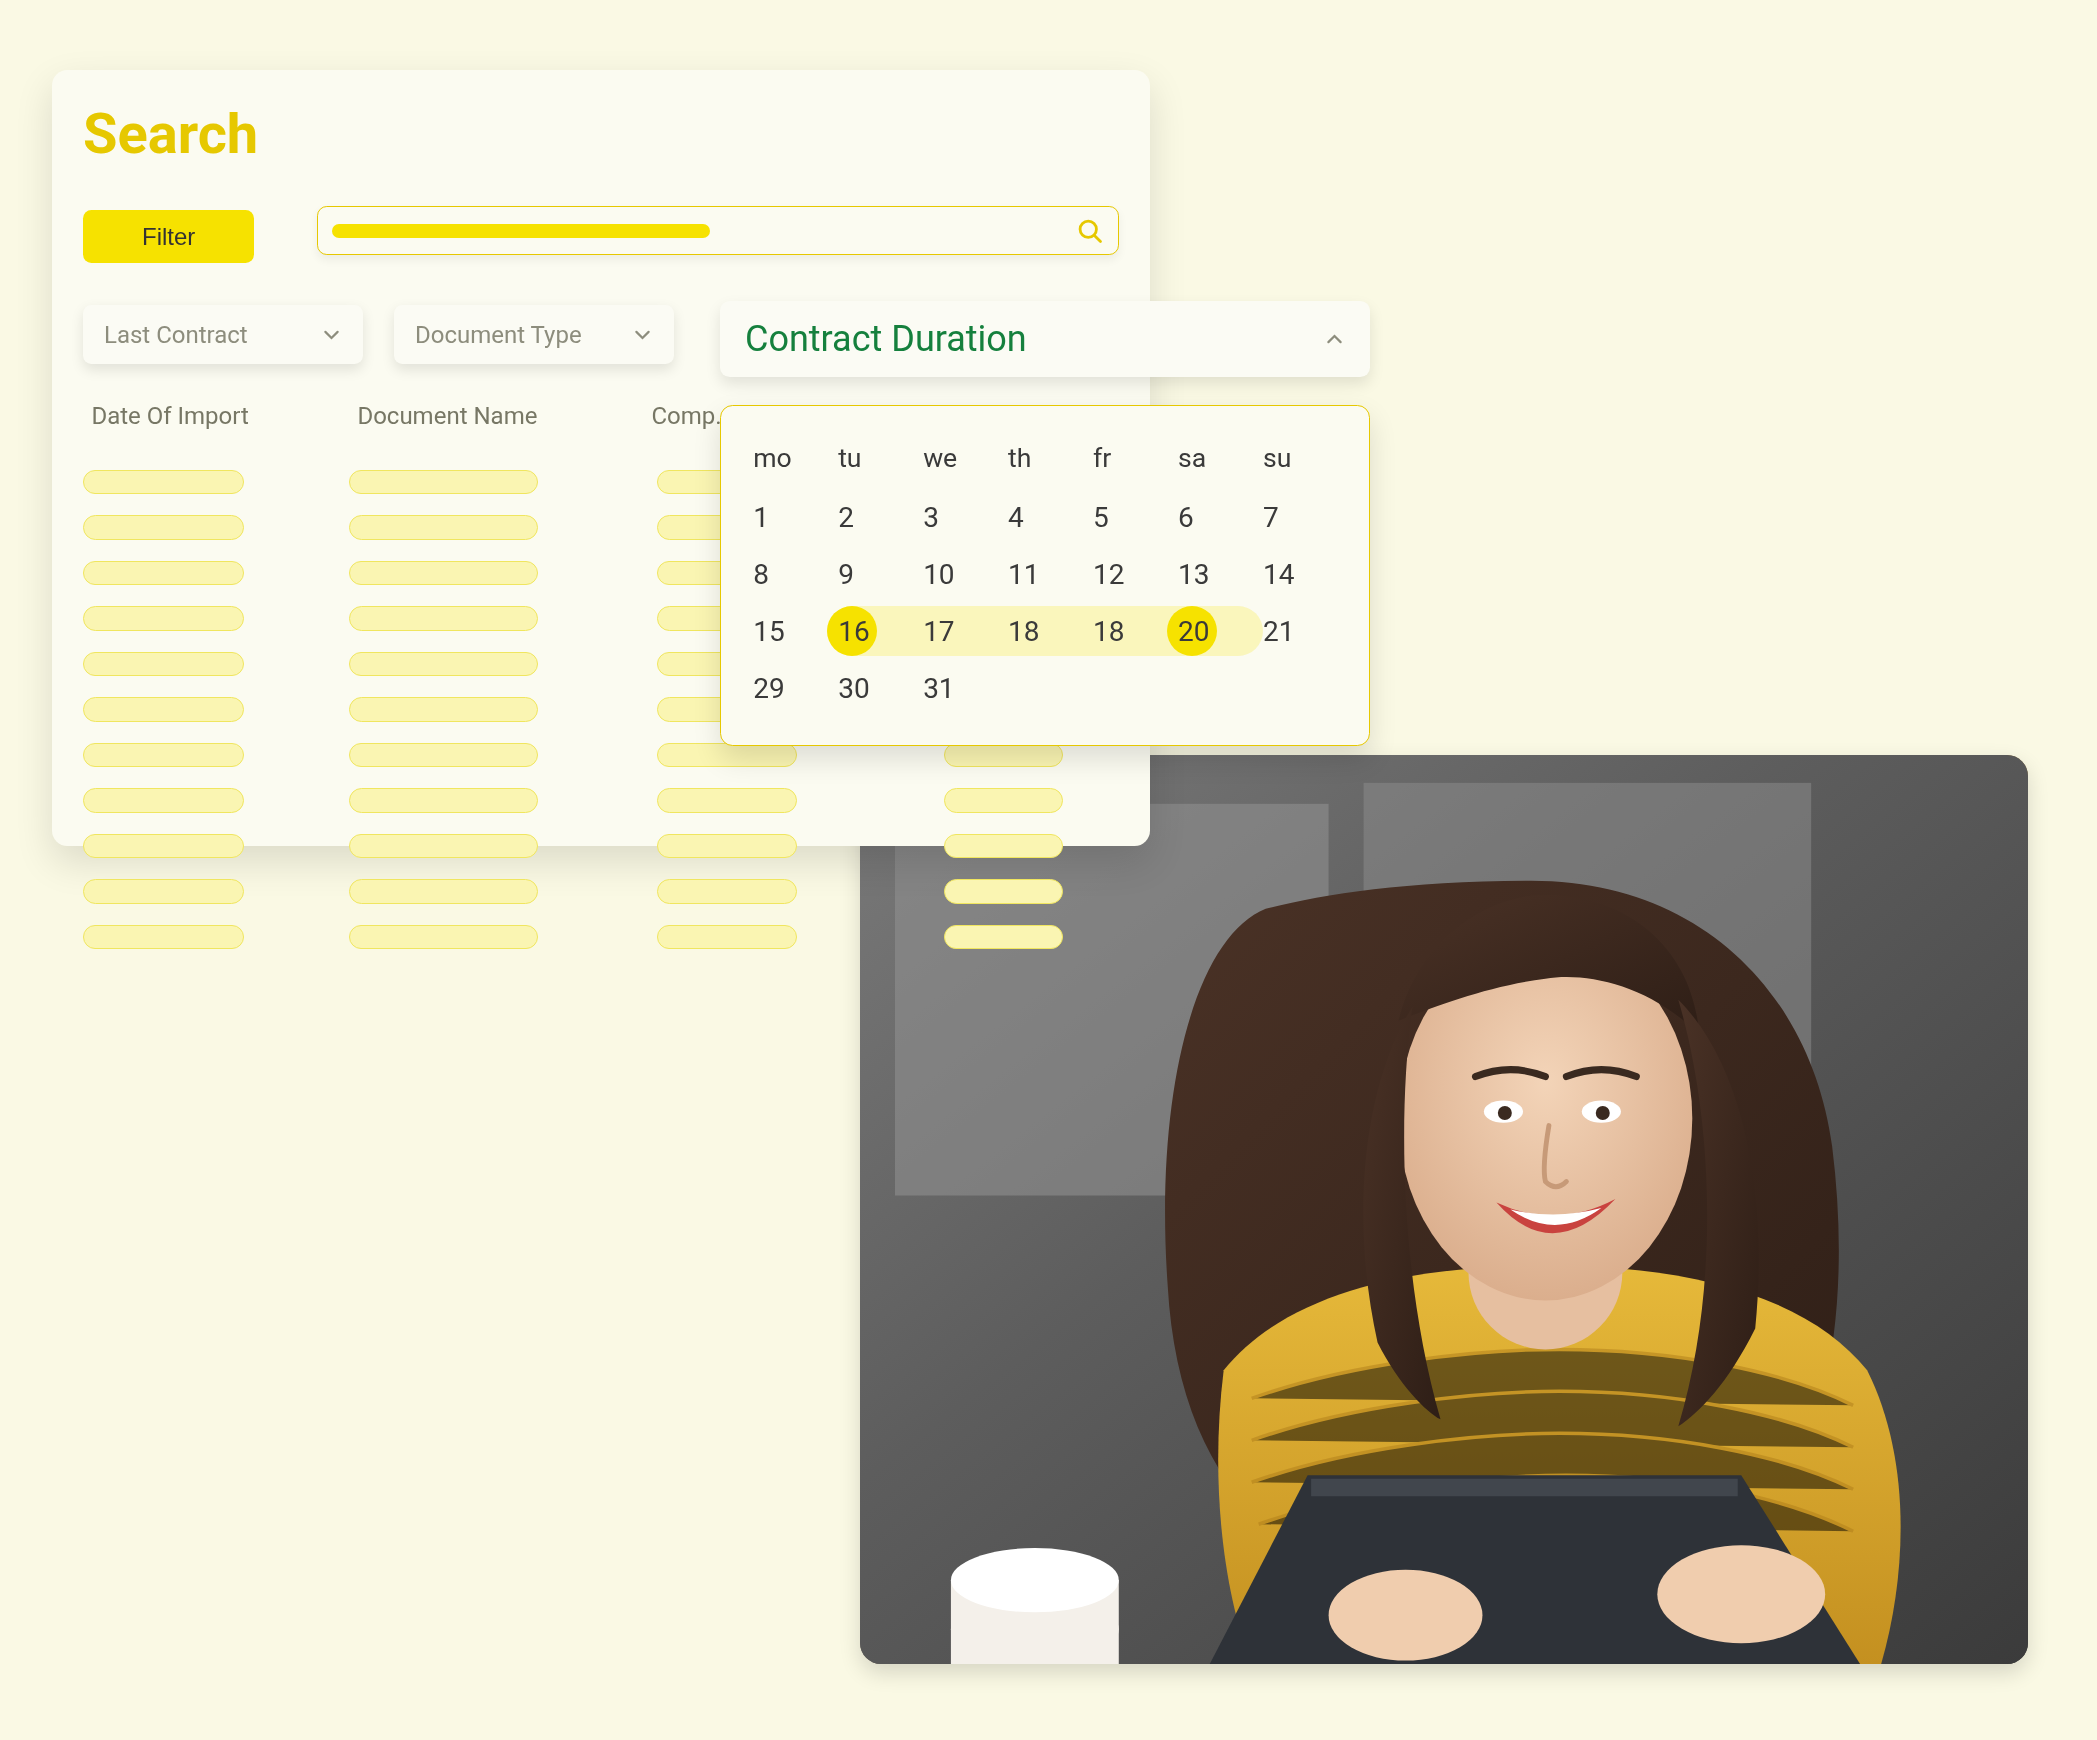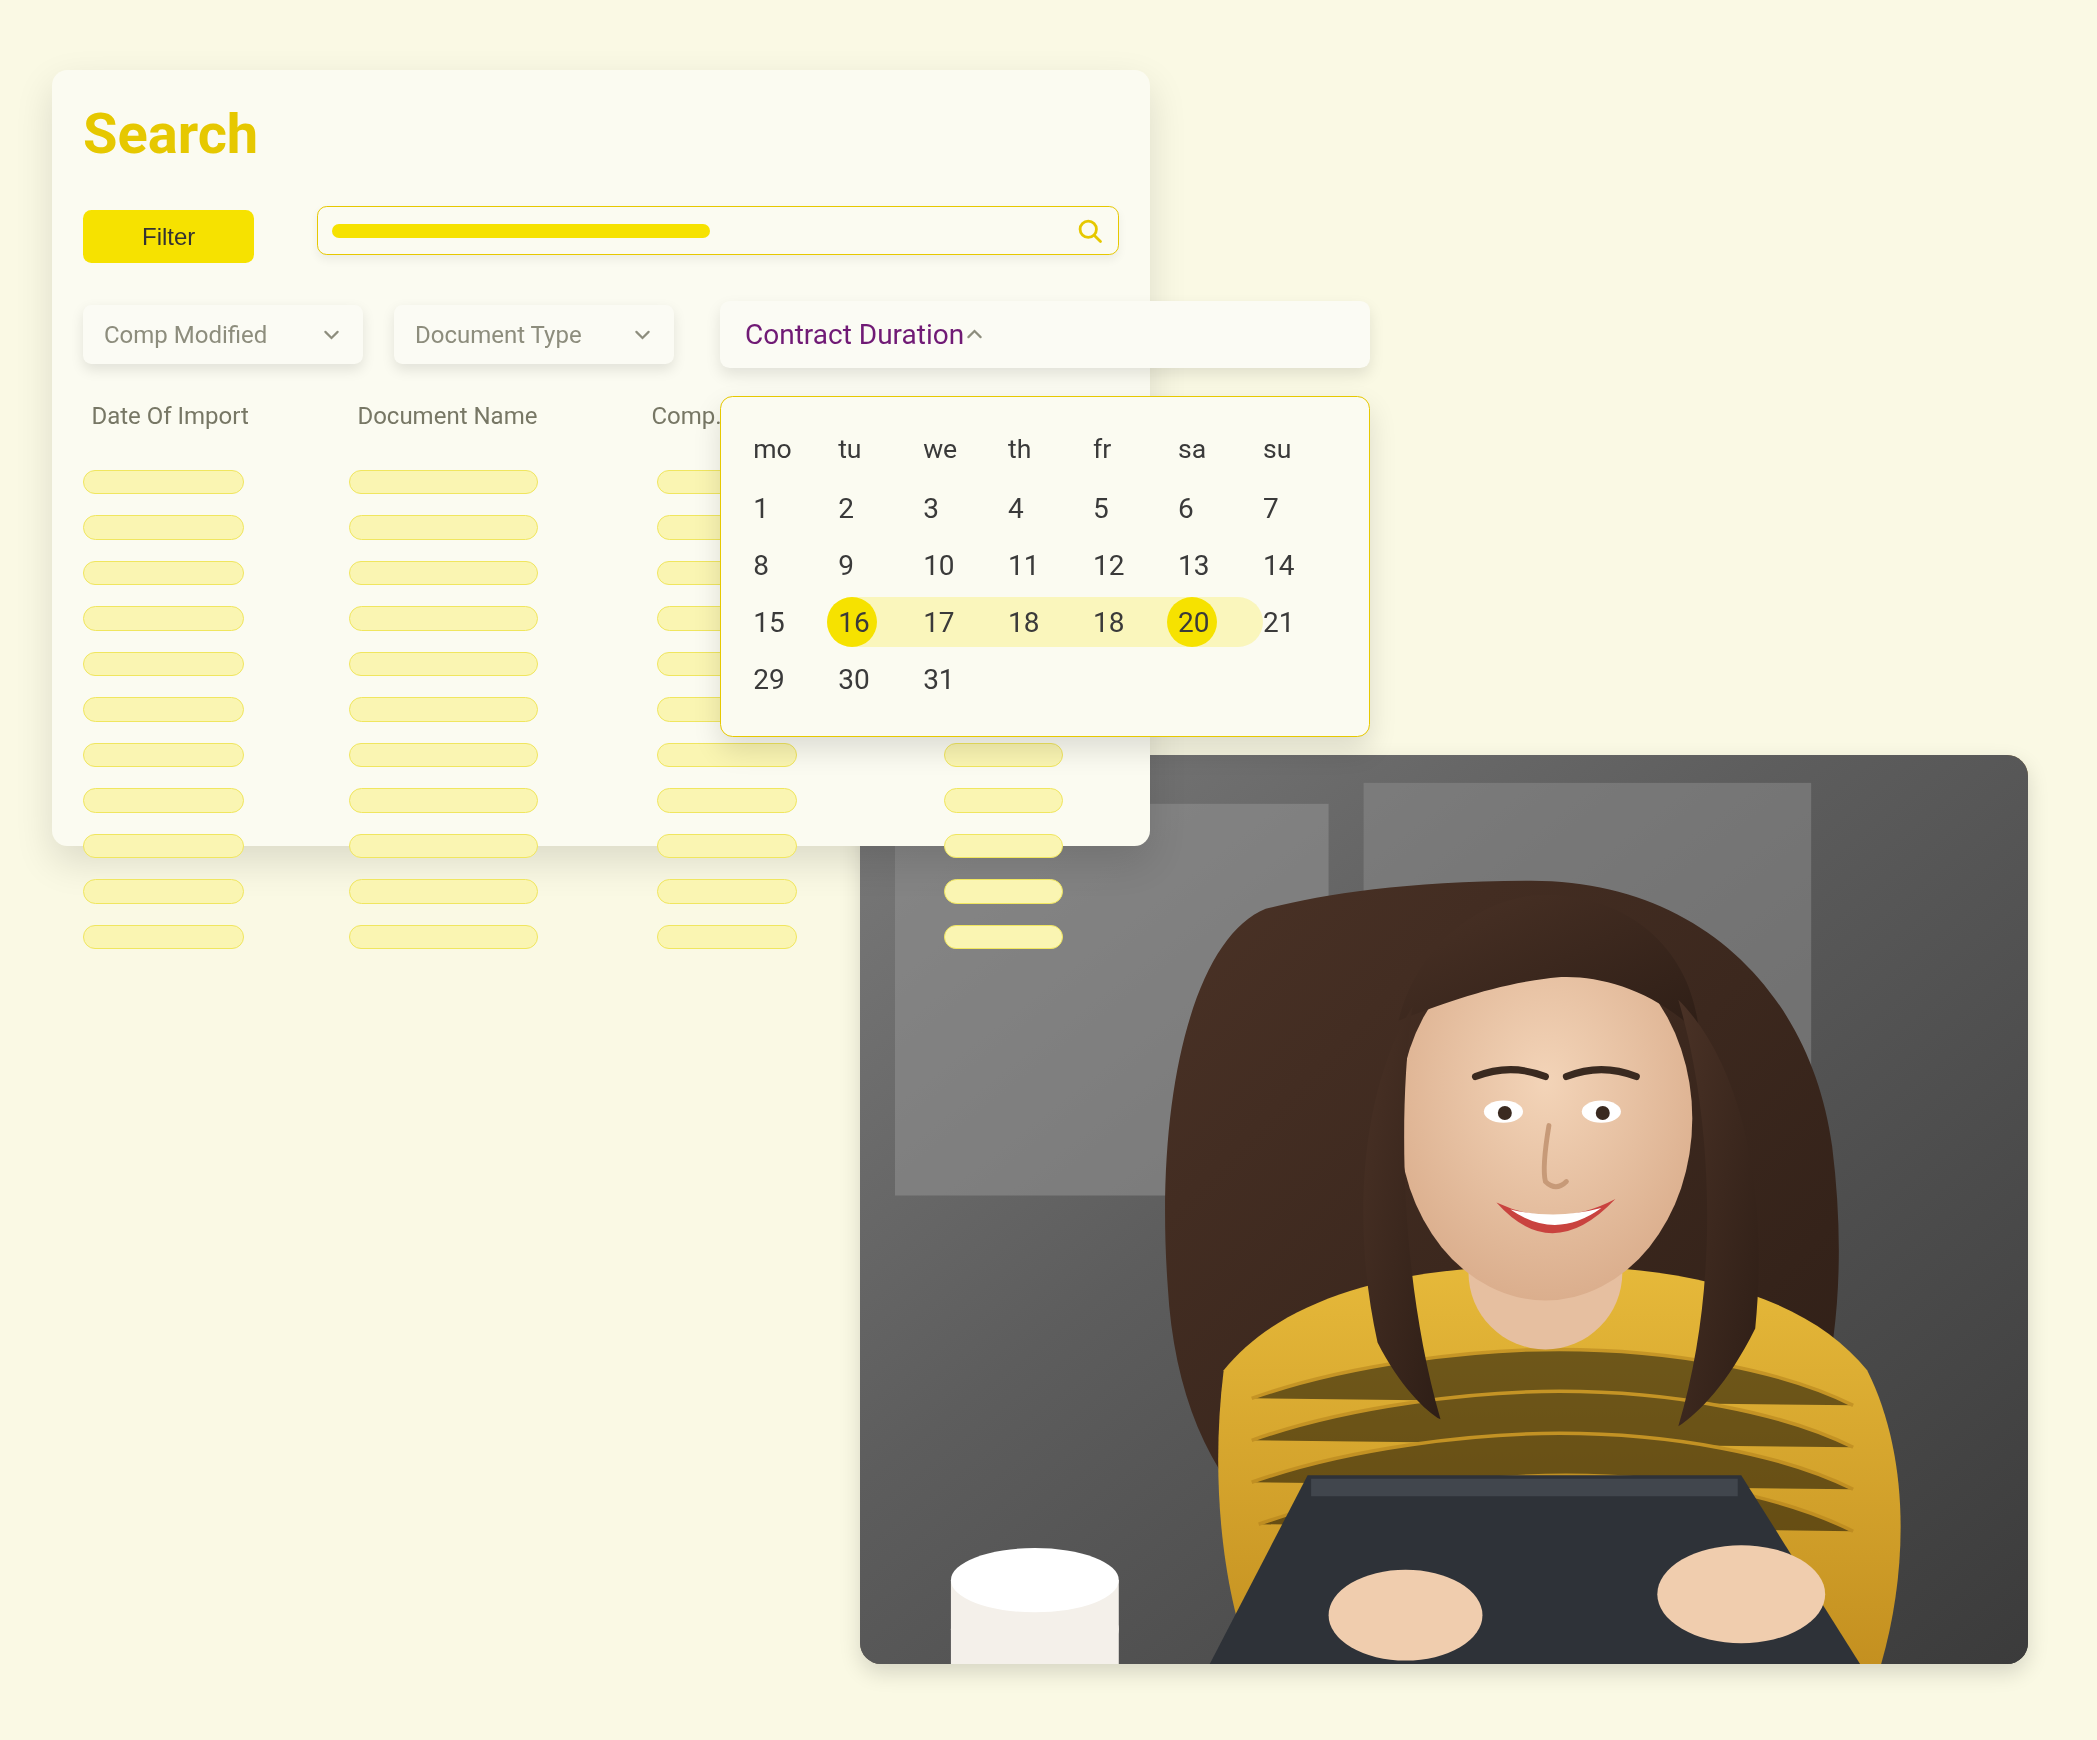--- a/index.html
+++ b/index.html
@@ -127,27 +127,27 @@
   
   .calendar-panel {
     position: absolute;
     left: 720px;
     top: 301px;
     width: 650px;
   }
   .calendar-trigger {
     display: flex;
     align-items: center;
-    justify-content: flex-start;
+    justify-content: space-between;
     background: #fbfbf4;
     border-radius: 9.8px;
     padding: 17px 25px;
     box-shadow: 0 7px 15.4px rgba(0,0,0,0.1);
-    color: #701a75;
-    font-size: 28px;
+    color: #15803d;
+    font-size: 36px;
     cursor: pointer;
     margin-bottom: 28px;
   }
   .calendar-grid {
     background: #fbfbf1;
     border: 1.7px solid #e6c800;
     border-radius: 12.6px;
     padding: 28px 26.6px 28px 26.6px;
     box-shadow: 0 12.6px 28px rgba(0,0,0,0.12);
   }
@@ -299,21 +299,21 @@
         <div class="search-bar-fill"></div>
         <svg class="search-icon-svg" viewBox="0 0 24 24" fill="none" stroke="#e6c800" stroke-width="2.4" stroke-linecap="round">
           <circle cx="10.5" cy="10.5" r="7"></circle>
           <line x1="21" y1="21" x2="15.8" y2="15.8"></line>
         </svg>
       </div>
     </div>
 
     <div class="dropdown-row">
       <div class="dropdown sm">
-        <span>Comp Modified</span>
+        <span>Last Contract</span>
         <svg class="chev" viewBox="0 0 24 24" fill="none" stroke="#8d8d7d" stroke-width="2.5" stroke-linecap="round">
             <polyline points="5 9 12 16 19 9"></polyline>
           </svg>
       </div>
       <div class="dropdown sm">
         <span>Document Type</span>
         <svg class="chev" viewBox="0 0 24 24" fill="none" stroke="#8d8d7d" stroke-width="2.5" stroke-linecap="round">
             <polyline points="5 9 12 16 19 9"></polyline>
           </svg>
       </div>

